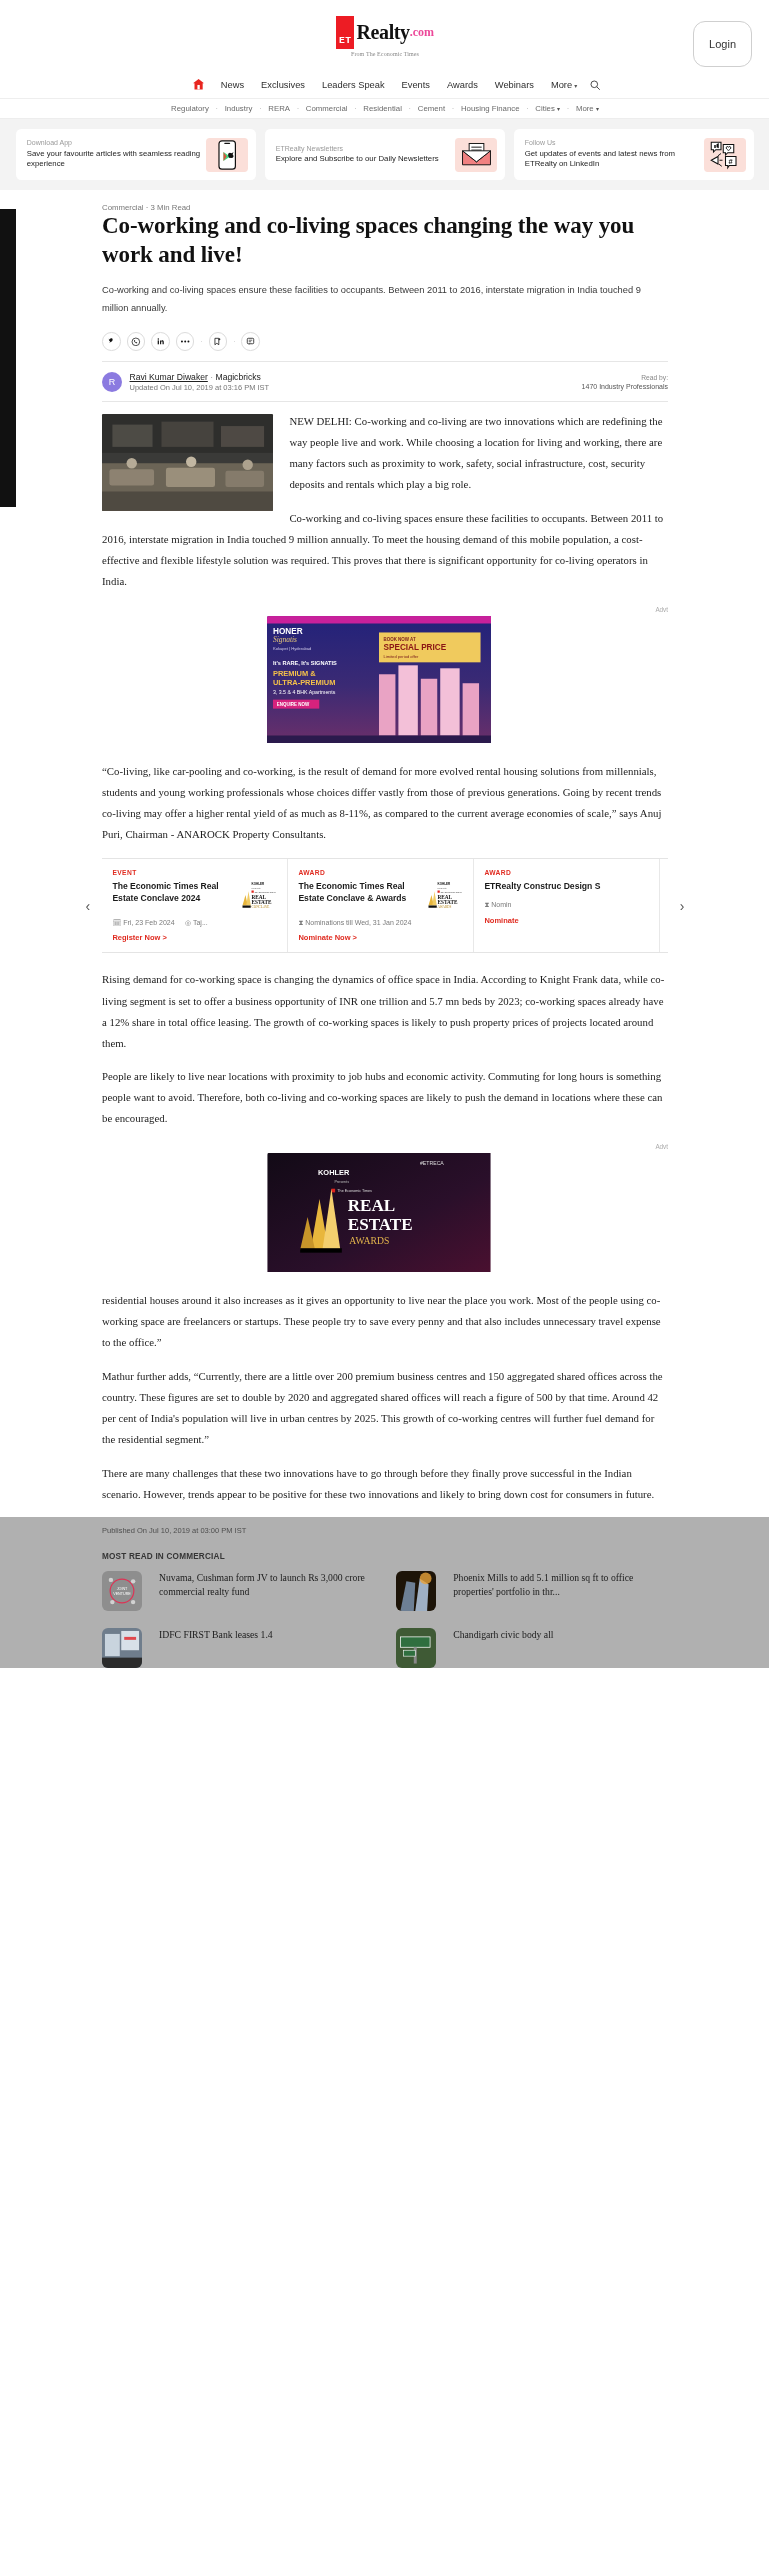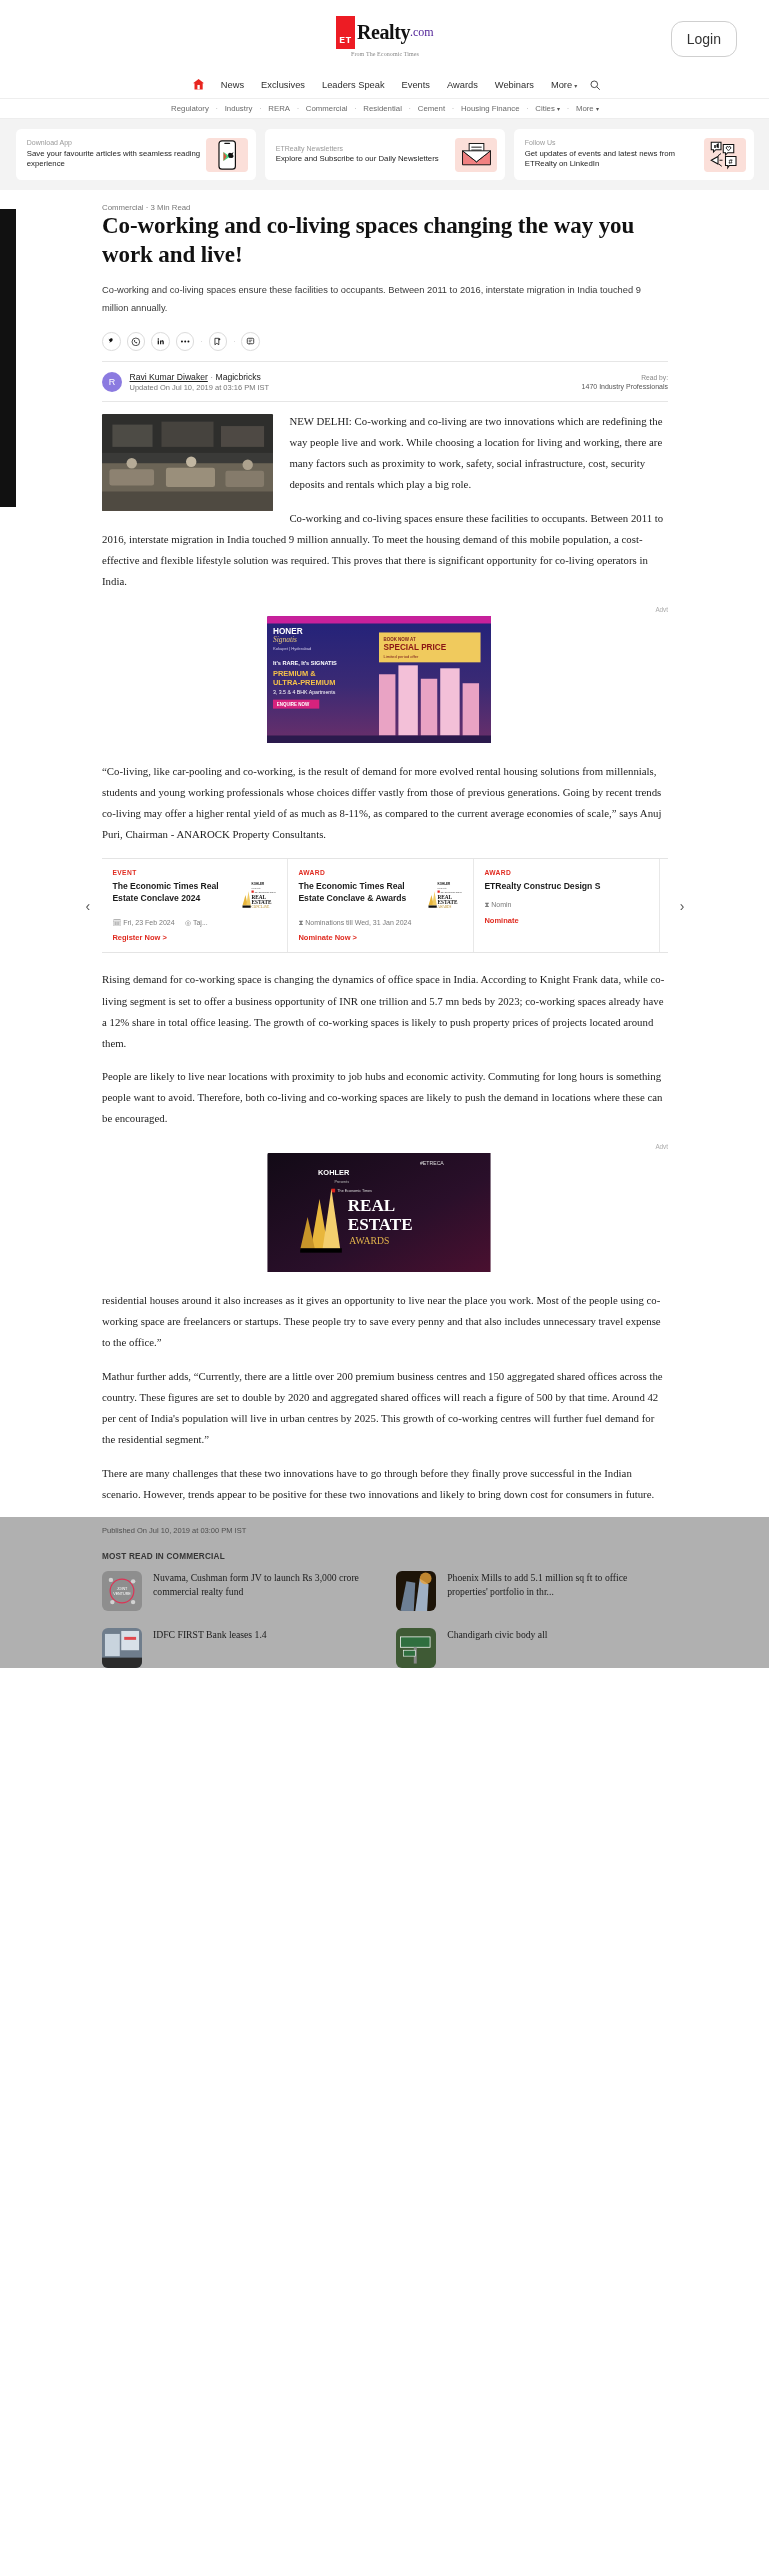--- a/index.html
+++ b/index.html
@@ -24,30 +24,30 @@
     font-size: 9.7px; line-height: 1;
     padding: 20px 3px 3px 3px; letter-spacing: 0.4px;
     margin-right: 2.2px;
   }
   .logo-name {
     font-family: "Liberation Serif", serif;
     font-weight: bold; font-size: 20px; color: #111; letter-spacing: -0.4px;
   }
   .logo-dotcom {
     font-family: "Liberation Serif", serif;
-    font-weight: normal; font-size: 12px; color: #4c1d95;
+    font-weight: bold; font-size: 12px; color: #ec4899;
   }
   .logo-tag {
     font-family: "Liberation Serif", serif;
     font-size: 6px; color: #888; margin-top: 1.5px; letter-spacing: 0.1px;
   }
   .login-btn {
-    position: absolute; right: 33px; top: 21px;
+    position: absolute; right: 18px; top: 21px;
     border: 0.7px solid #cfcfcf; border-radius: 12px;
-    padding: 9px 15px; font-size: 14px; color: #333; background: #fff;
+    padding: 16px 15px; font-size: 11px; color: #333; background: #fff;
     cursor: pointer;
   }
 
   
   .mainnav {
     height: 28px; display: flex; align-items: center; justify-content: center;
     gap: 17px; position: relative; border-bottom: 0.7px solid #eee;
   }
   .home-icon { width: 11.2px; height: 10.4px; position: relative; }
   .home-icon svg { display: block; }
@@ -171,21 +171,21 @@
   }
   .ev-arrow.l { left: -16.4px; }
   .ev-arrow.r { right: -16.4px; }
 
   
   .tail { background: #b0b0b0; padding: 9px 2px 0; }
   .tail-inner { width: 566px; margin: 0 auto; }
   .pub { font-size: 7.5px; color: #4e4e4e; padding-bottom: 16.4px; }
   .mostread-h { font-size: 8.2px; font-weight: 700; color: #353535; letter-spacing: 0.2px; margin-bottom: 10.4px; }
   .mr-grid { display: grid; grid-template-columns: 1fr 1fr; gap: 16.4px 22.4px; }
-  .mr-item { display: flex; gap: 11px; }
+  .mr-item { display: flex; gap: 17px; }
   .mr-thumb { width: 40px; height: 40px; border-radius: 6px; flex: none; overflow: hidden; }
   .mr-title {
     font-family: "Liberation Serif", serif;
     font-size: 9.7px; line-height: 1.45; color: #1b1b1b;
   }
 </style>
 </head>
 <body>
 
 <div class="topbar">

